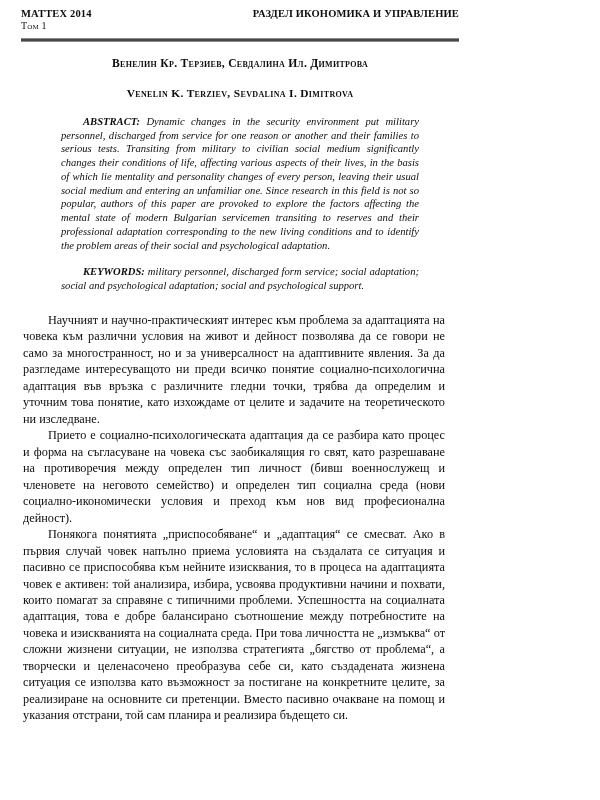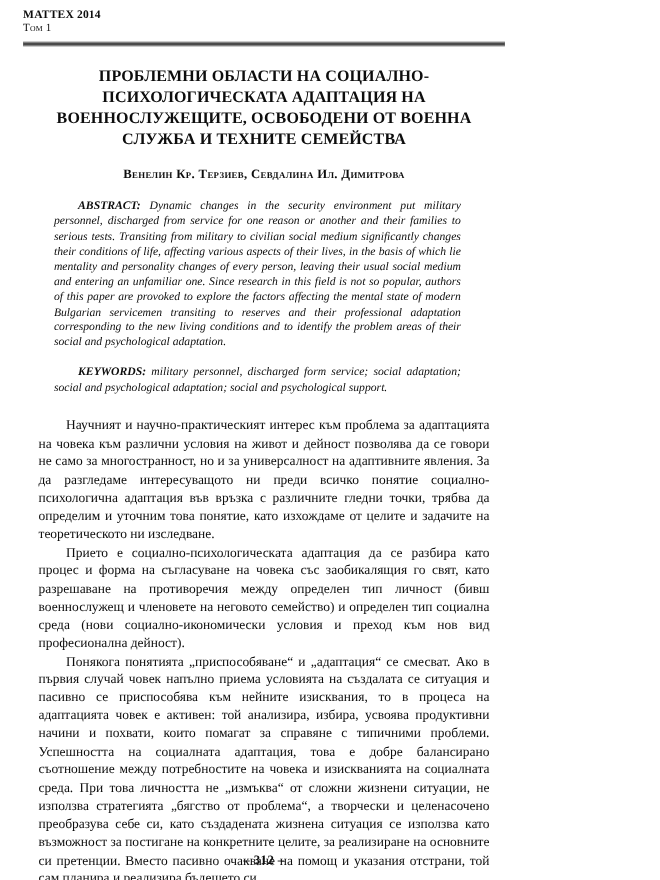--- a/index.html
+++ b/index.html
@@ -77,21 +77,21 @@
     text-align: center;
     font-weight: bold;
     font-size: 11.4px;
     font-variant: small-caps;
     letter-spacing: 0.35px;
     margin-top: 17px;
   }
 
   
   .abs-block {
-    margin: 16px 40px 0 28px;
+    margin: 16px 40px 0 40px;
   }
   .abs-para {
     font-style: italic;
     font-size: 10.6px;
     line-height: 1.30;
     text-align: justify;
     text-indent: 22px;
     margin: 0;
   }
   .abs-para .lead {
@@ -106,21 +106,21 @@
     text-indent: 22px;
     margin: 13px 0 0 0;
   }
   .kw-para .lead {
     font-weight: bold;
     font-style: italic;
   }
 
   
   .body-block {
-    margin: 19px 14px 0 14px;
+    margin: 19px 14px 0 2px;
   }
   .body-para {
     font-size: 12.25px;
     line-height: 1.345;
     text-align: justify;
     text-indent: 25px;
     margin: 0;
   }
   .body-para + .body-para { margin-top: 0px; }
 
@@ -139,36 +139,38 @@
 </head>
 <body>
 
 <div class="page">
 
   <div class="runhead">
     <div class="runhead-left">
       <div>MATTEX 2014</div>
       <div class="runhead-vol">Том 1</div>
     </div>
+    <div class="runhead-right">
+      <div>РАЗДЕЛ  ИКОНОМИКА И УПРАВЛЕНИЕ</div>
+    </div>
   </div>
 
   <div class="rule"></div>
 
-  <div class="title-bg">ПРОБЛЕМНИ ОБЛАСТИ НА СОЦИАЛНО-ПСИХОЛОГИЧЕСКАТА АДАПТАЦИЯ НА ВОЕННОСЛУЖЕЩИТЕ, ОСВОБОДЕНИ ОТ ВОЕННА СЛУЖБА И ТЕХНИТЕ СЕМЕЙСТВА</div>
 
   <div class="authors-bg">Венелин Кр. Терзиев, Севдалина Ил. Димитрова</div>
 
 
+  <div class="authors-en">Venelin K. Terziev, Sevdalina I. Dimitrova</div>
 
   <div class="abs-block">
     <p class="abs-para"><span class="lead">ABSTRACT:</span><span> Dynamic changes in the security environment put military personnel, discharged from service for one reason or another and their families to serious tests. Transiting from military to civilian social medium significantly changes their conditions of life, affecting various aspects of their lives, in the basis of which lie mentality and personality changes of every person, leaving their usual social medium and entering an unfamiliar one. Since research in this field is not so popular, authors of this paper are provoked to explore the factors affecting the mental  state of modern Bulgarian servicemen transiting to reserves and their professional adaptation corresponding to the new living conditions and to identify the problem areas of their social and psychological adaptation.</span></p>
     <p class="kw-para"><span class="lead">KEYWORDS:</span><span> military personnel, discharged form service; social adaptation; social and psychological adaptation; social and psychological support.</span></p>
   </div>
 
   <div class="body-block">
     <p class="body-para">Научният и научно-практическият интерес към проблема за адаптацията на човека към различни условия на живот и дейност позволява да се говори не само за многостранност, но и за универсалност на адаптивните явления. За да разгледаме интересуващото ни преди всичко понятие социално-психологична адаптация във връзка с различните гледни точки, трябва да определим и уточним това понятие, като изхождаме от целите и задачите на теоретическото ни изследване.</p>
     <p class="body-para">Прието е социално-психологическата адаптация да се разбира като процес и форма на съгласуване на човека със заобикалящия го свят, като разрешаване на противоречия между определен тип личност (бивш военнослужещ и членовете на неговото семейство) и определен тип социална среда (нови социално-икономически условия и преход към нов вид професионална дейност).</p>
     <p class="body-para">Понякога понятията „приспособяване“ и „адаптация“ се смесват. Ако в първия случай човек напълно приема условията на създалата се ситуация и пасивно се приспособява към нейните изисквания, то в процеса на адаптацията човек е активен: той анализира, избира, усвоява продуктивни начини и похвати, които помагат за справяне с типичними проблеми. Успешността на социалната адаптация, това е добре балансирано съотношение между потребностите на човека и изискванията на социалната среда. При това личността не „измъква“ от сложни жизнени ситуации, не използва стратегията „бягство от проблема“, а творчески и целенасочено преобразува себе си, като създадената жизнена ситуация се използва като възможност за постигане на конкретните целите, за реализиране на основните си претенции. Вместо пасивно очакване на помощ и указания отстрани, той сам планира и реализира бъдещето си.</p>
   </div>
 
-  <div class="folio">– 312 –</div>
 
 </div>
 
 </body></html>

